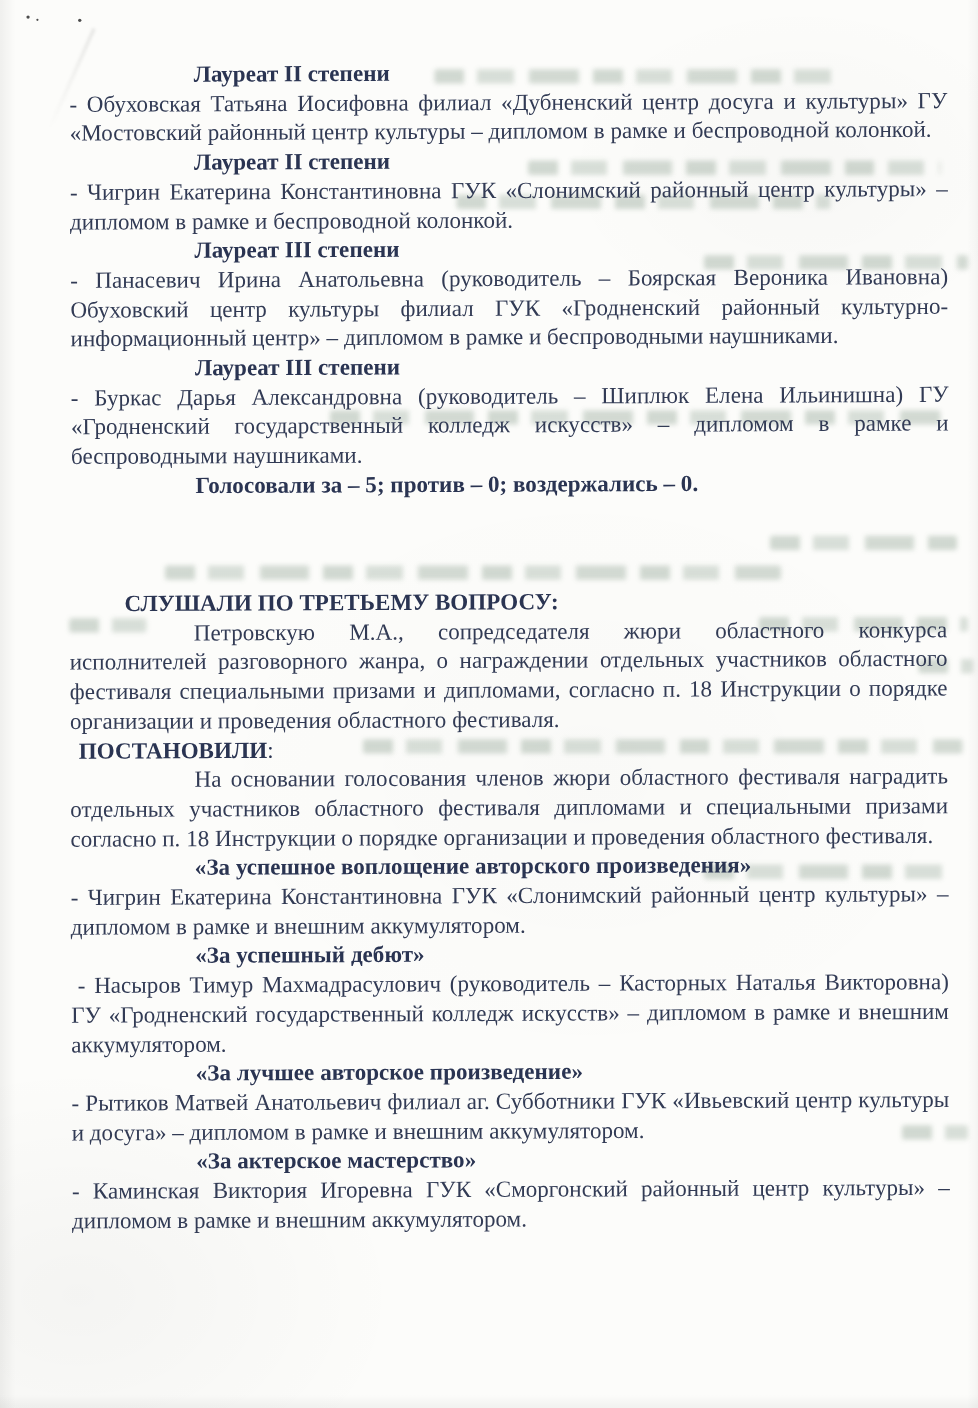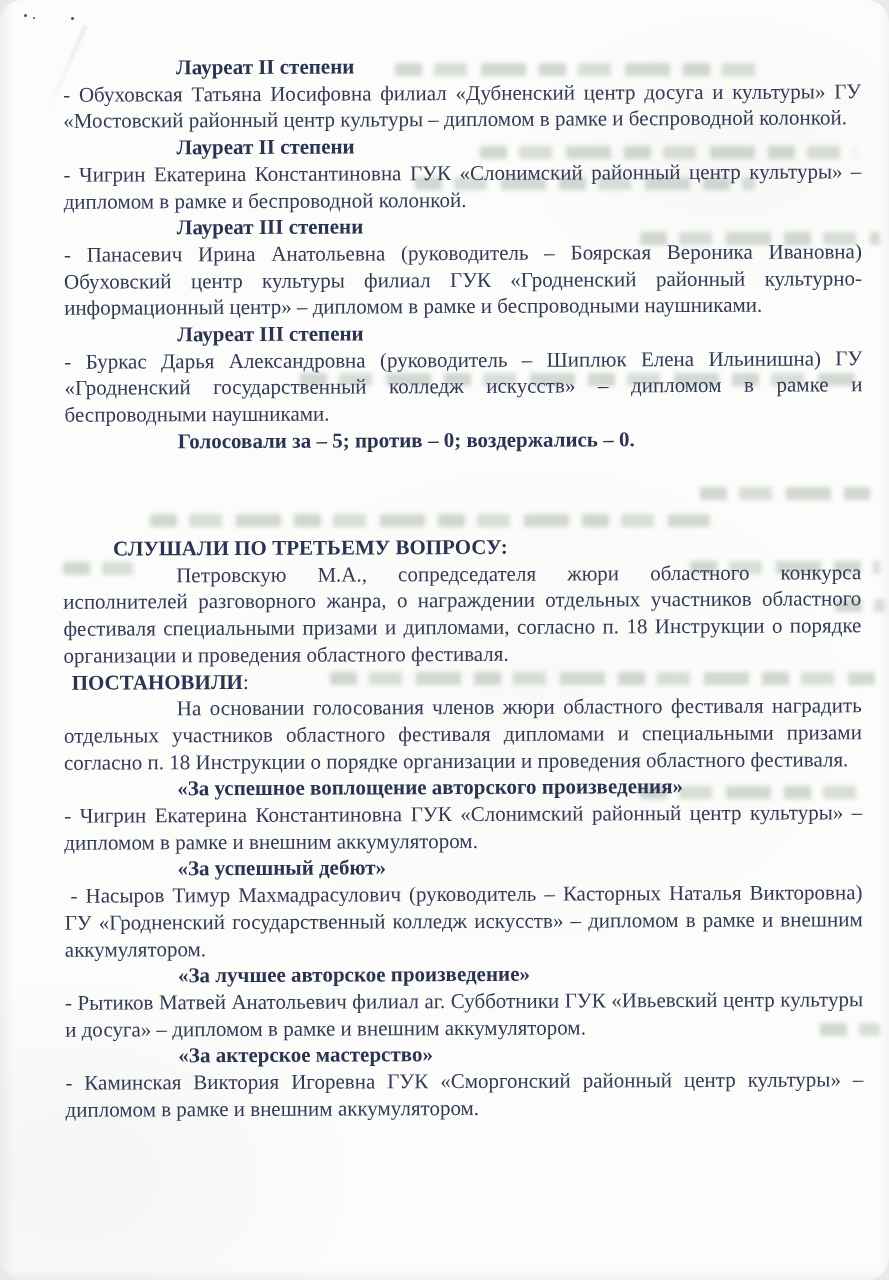--- a/index.html
+++ b/index.html
@@ -11,21 +11,20 @@
   .page{
     position:absolute;inset:0;
     background:
       radial-gradient(ellipse 320px 220px at 82% 12%, rgba(0,0,0,0.02), transparent 70%),
       radial-gradient(ellipse 420px 300px at 8% 92%, rgba(0,0,0,0.03), transparent 70%),
       radial-gradient(ellipse 500px 380px at 60% 55%, rgba(0,0,0,0.012), transparent 75%),
       linear-gradient(90deg, rgba(0,0,0,0.05) 0px, rgba(0,0,0,0.0) 14px),
       linear-gradient(270deg, rgba(0,0,0,0.03) 0px, rgba(0,0,0,0.0) 10px),
       linear-gradient(0deg, rgba(0,0,0,0.045) 0px, rgba(0,0,0,0.0) 12px),
       #fcfcfa;
-    border-radius: 22px;
   }
   .doc{
     position:absolute;left:63px;width:798px;
     font-size:21px;line-height:26.7px;color:#323b55;
     text-align:justify;
     transform:rotate(-0.25deg);
     transform-origin:50% 0;
   }
   .doc-a{top:53px;}
   .doc-b{top:534px;}

